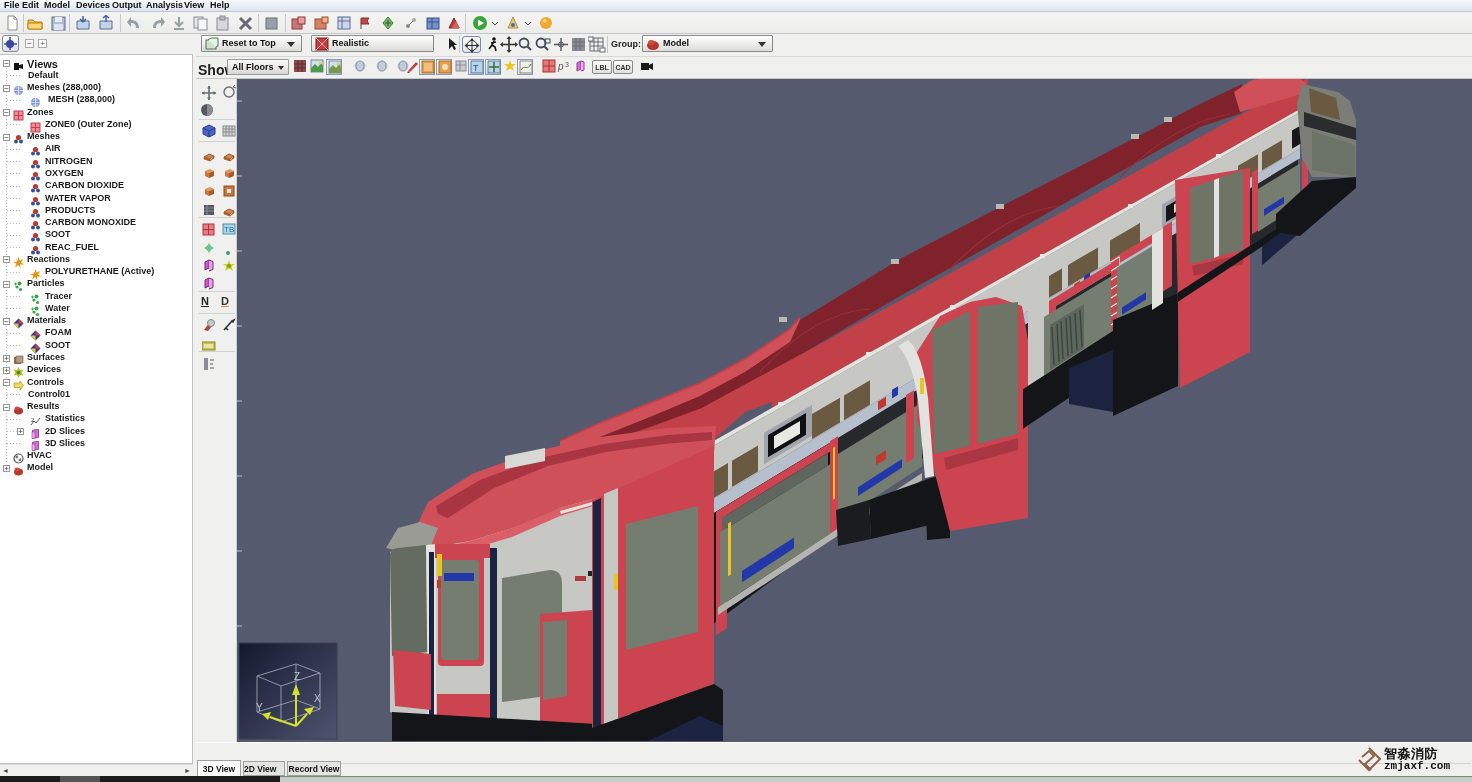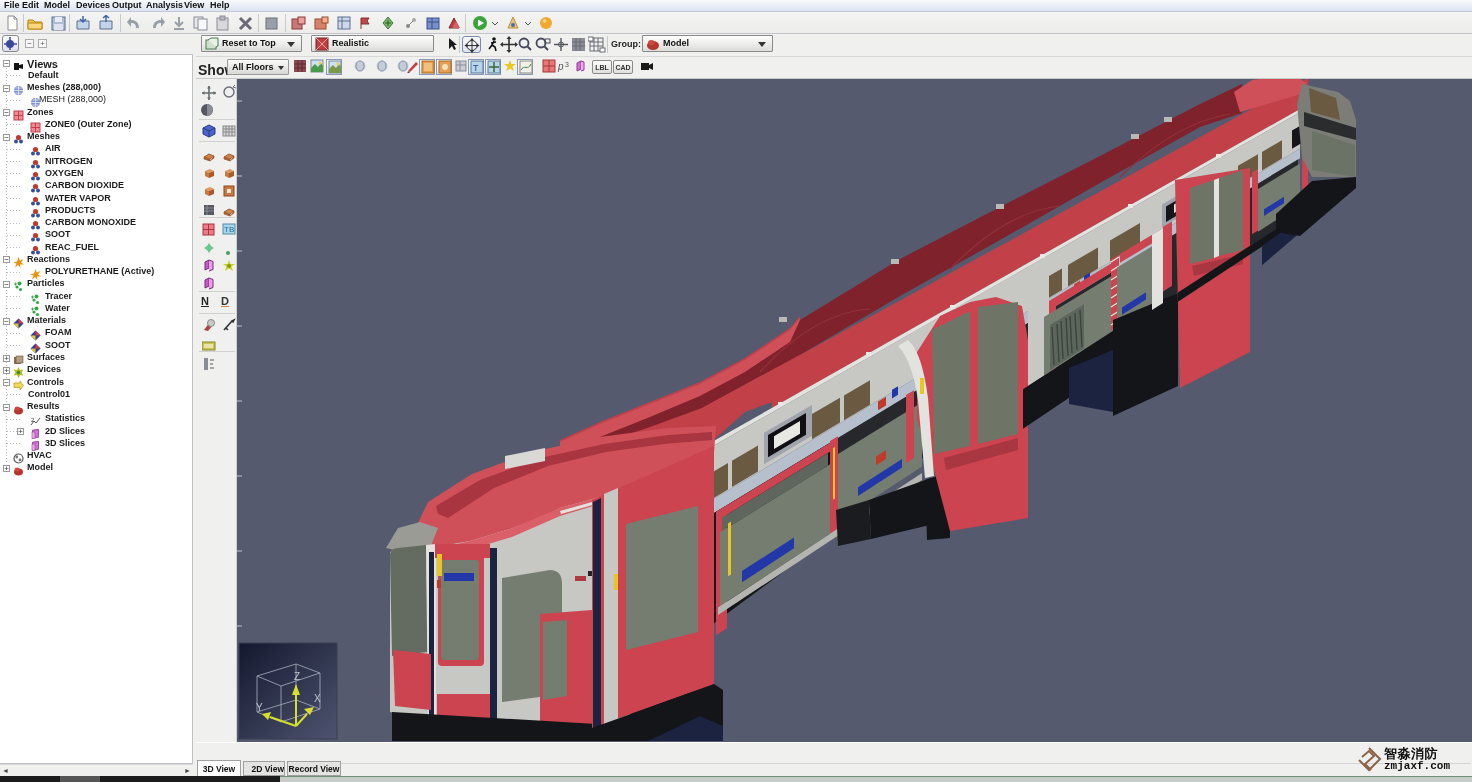--- a/index.html
+++ b/index.html
@@ -155,21 +155,21 @@
       <div style="position:absolute;left:3px;top:29.5px;width:7px;height:7px;border:1px solid #9a9a9a;background:#fff;font-size:8px;line-height:6px;text-align:center;color:#333">−</div>
       <div style="position:absolute;left:13px;top:27.0px;width:11px;height:11px"><svg width="11" height="11">
           <circle cx="5.5" cy="5.5" r="4.5" fill="#7c90d4"></circle>
           <path d="M1,5.5 H10 M5.5,1 V10 M2.5,3 H8.5 M2.5,8 H8.5" stroke="#e8ecf8" stroke-width="0.8"></path>
         </svg></div>
       <div style="position:absolute;left:27px;top:27.0px;font-size:9px;font-weight:bold;color:#1a1a1a;white-space:nowrap">Meshes (288,000)</div>
       <div style="position:absolute;left:30px;top:39.3px;width:11px;height:11px"><svg width="11" height="11">
           <circle cx="5.5" cy="5.5" r="4.5" fill="#7c90d4"></circle>
           <path d="M1,5.5 H10 M5.5,1 V10 M2.5,3 H8.5 M2.5,8 H8.5" stroke="#e8ecf8" stroke-width="0.8"></path>
         </svg></div>
-      <div style="position:absolute;left:39px;top:39.3px;font-size:9px;font-weight:normal;color:#1a1a1a;white-space:nowrap">MESH (288,000)</div>
+      <div style="position:absolute;left:48px;top:39.3px;font-size:9px;font-weight:bold;color:#1a1a1a;white-space:nowrap">MESH (288,000)</div>
       <div style="position:absolute;left:3px;top:54.1px;width:7px;height:7px;border:1px solid #9a9a9a;background:#fff;font-size:8px;line-height:6px;text-align:center;color:#333">−</div>
       <div style="position:absolute;left:13px;top:51.6px;width:11px;height:11px"><svg width="11" height="11">
           <rect x="1" y="1" width="9" height="9" fill="#ef8b93" stroke="#c04050"></rect>
           <path d="M5.5,1 V10 M1,5.5 H10" stroke="#c04050"></path>
         </svg></div>
       <div style="position:absolute;left:27px;top:51.6px;font-size:9px;font-weight:bold;color:#1a1a1a;white-space:nowrap">Zones</div>
       <div style="position:absolute;left:30px;top:63.8px;width:11px;height:11px"><svg width="11" height="11">
           <rect x="1" y="1" width="9" height="9" fill="#ef8b93" stroke="#c04050"></rect>
           <path d="M5.5,1 V10 M1,5.5 H10" stroke="#c04050"></path>
         </svg></div>
@@ -765,21 +765,21 @@
 </g>
 <g fill="#c2c6ce" font-family="Liberation Sans, sans-serif" font-size="10">
 <text x="294" y="680">Z</text>
         <text x="314" y="702">X</text>
         <text x="256" y="711">Y</text>
 </g>
 </g>
 </svg>
 <div class="abs" style="left:196px;top:742px;width:1276px;height:34px;background:#f0f0ef;border-top:1px solid #fff">
   <div class="abs" style="left:1px;top:17px;width:44px;height:17px;background:#fff;border:1px solid #a0a0a0;border-bottom:none;font-size:8.5px;font-weight:bold;color:#111;text-align:center;line-height:16px">3D View</div>
-  <div class="abs" style="left:47px;top:18px;width:42px;height:15px;background:#e4e4e2;border:1px solid #a0a0a0;font-size:8.5px;font-weight:bold;color:#111;text-align:right;line-height:14px">2D View</div>
+  <div class="abs" style="left:47px;top:18px;width:42px;height:15px;background:#e4e4e2;border:1px solid #a0a0a0;font-size:8.5px;font-weight:bold;color:#111;text-align:left;line-height:14px">2D View</div>
   <div class="abs" style="left:91px;top:18px;width:54px;height:15px;background:#e4e4e2;border:1px solid #a0a0a0;font-size:8.5px;font-weight:bold;color:#111;text-align:center;line-height:14px">Record View</div>
   <div class="abs" style="left:145px;top:20px;width:1130px;height:1px;background:#d4d4d4"></div>
 </div>
 <div class="abs" style="left:1357px;top:746px;width:110px;height:28px">
   <svg width="26" height="27" style="position:absolute;left:0;top:0">
       <g fill="none" stroke="#8a6246" stroke-width="2">
         <path d="M12,2 L23,13 L12,24 L2,14"></path>
         <path d="M5,11 L12,5 L17,10 L8,18 L14,24"></path>
       </g>
     </svg>

